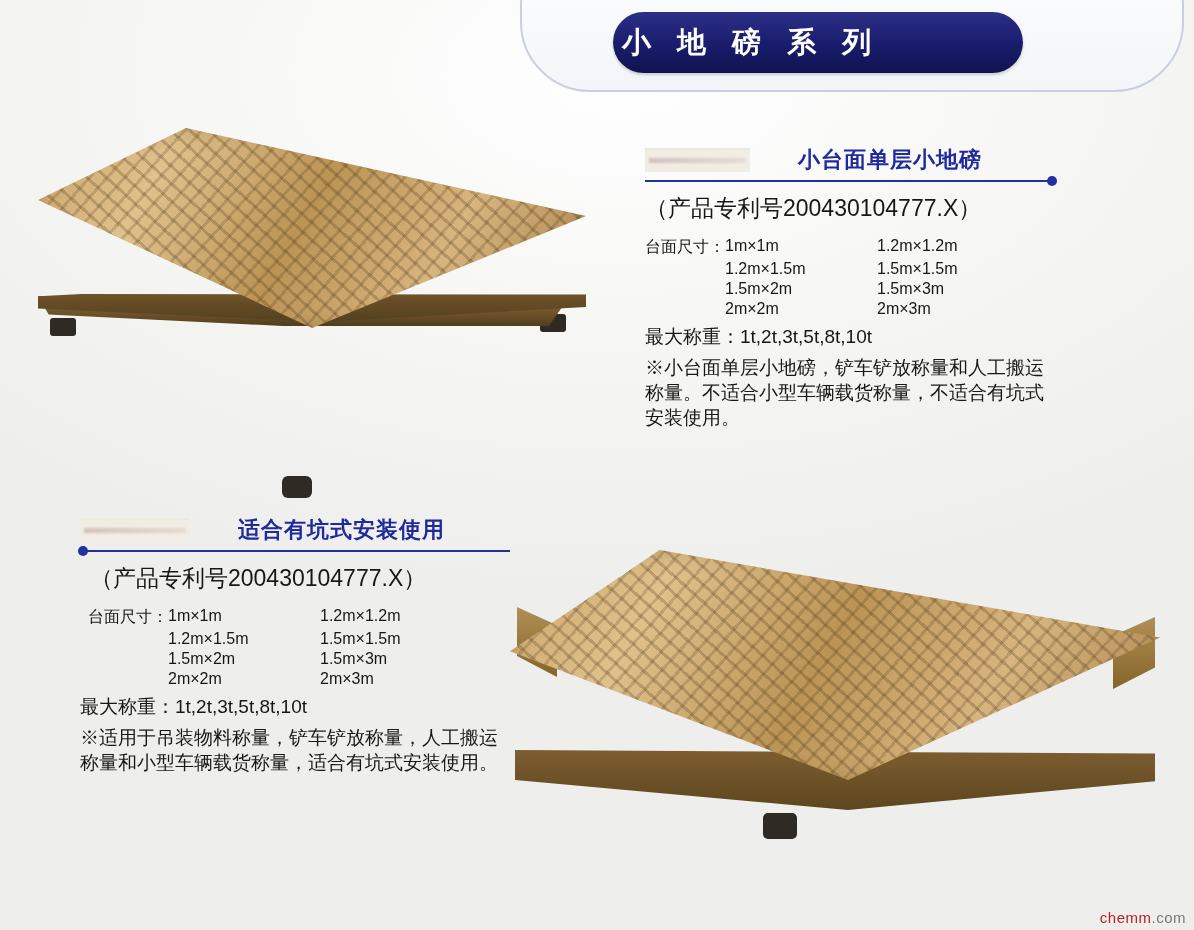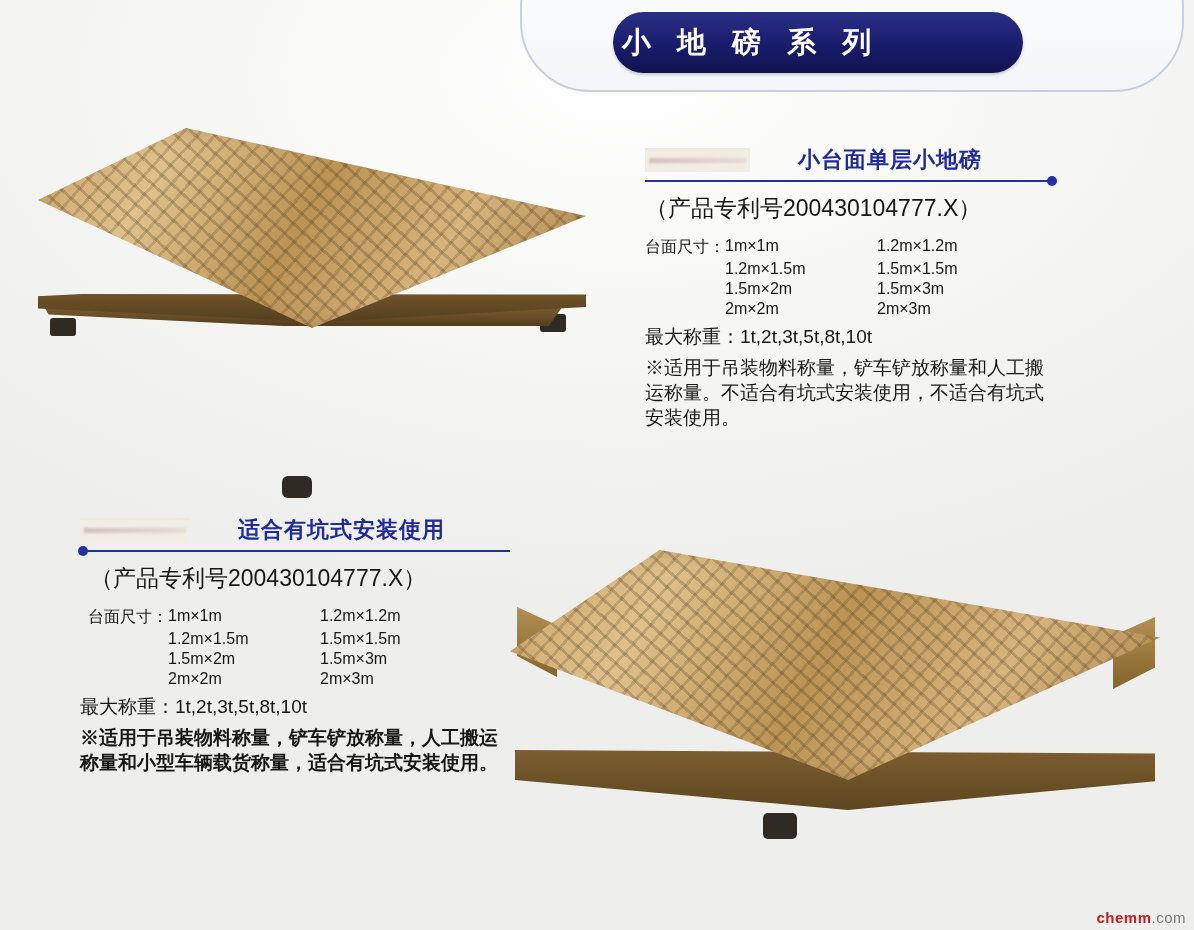--- a/index.html
+++ b/index.html
@@ -169,21 +169,21 @@
     border-radius: 3px;
   }
   .watermark {
     position: absolute;
     right: 8px;
     bottom: 4px;
     font-size: 15px;
     color: #7a7a7a;
     letter-spacing: 0.5px;
   }
-  .watermark .red { color: #c02020; font-weight: bold; }
+  .watermark .red { color: #c02020; font-weight: normal; }
 </style>
 </head>
 <body>
 
 <div class="page">
 
   <div class="header-frame"></div>
   <div class="header-pill">
     <span>小 地 磅 系 列</span>
   </div>
@@ -235,21 +235,21 @@
       <tr>
         <td class="spec-label"></td>
         <td class="spec-col1">2m×2m</td>
         <td class="spec-col2">2m×3m</td>
       </tr>
     </tbody>
       </table>
     <div class="maxweight">
       <span>最大称重：</span><span>1t,2t,3t,5t,8t,10t</span>
     </div>
-    <div class="note" style="width:400px;">※适用于吊装物料称量，铲车铲放称量和人工搬运称量。不适合有坑式安装使用，不适合有坑式安装使用。</div>
+    <div class="note" style="width:400px;">※小台面单层小地磅，铲车铲放称量和人工搬运称量。不适合小型车辆载货称量，不适合有坑式安装使用。</div>
   </div>
 
   <div class="block" style="left:80px; top:512px; width:430px;">
     <div class="block-title-row">
       <div class="redaction" style="width:110px;"></div>
       <div class="block-title">适合有坑式安装使用</div>
     </div>
     <div class="rule">
       <div class="line"></div>
       <div class="dot left"></div>
@@ -275,21 +275,21 @@
       <tr>
         <td class="spec-label"></td>
         <td class="spec-col1">2m×2m</td>
         <td class="spec-col2">2m×3m</td>
       </tr>
     </tbody>
       </table>
     <div class="maxweight">
       <span>最大称重：</span><span>1t,2t,3t,5t,8t,10t</span>
     </div>
-    <div class="note" style="width:420px;font-weight:bold;">※适用于吊装物料称量，铲车铲放称量，人工搬运称量和小型车辆载货称量，适合有坑式安装使用。</div>
+    <div class="note" style="width:420px;">※适用于吊装物料称量，铲车铲放称量，人工搬运称量和小型车辆载货称量，适合有坑式安装使用。</div>
   </div>
 
   <div class="scale" style="left:505px; top:545px; width:660px; height:330px;">
 
     <div class="plate-side" style="left:10px; top:205px; width:640px; height:60px;
          clip-path: polygon(0% 0%, 100% 6%, 100% 52%, 52% 100%, 0% 50%);
          background:linear-gradient(180deg,#7d5d30 0%,#5d461f 100%);"></div>
 
     <div class="plate-side" style="left:12px; top:62px; width:40px; height:70px;
          clip-path: polygon(0% 0%, 100% 26%, 100% 100%, 0% 70%);

